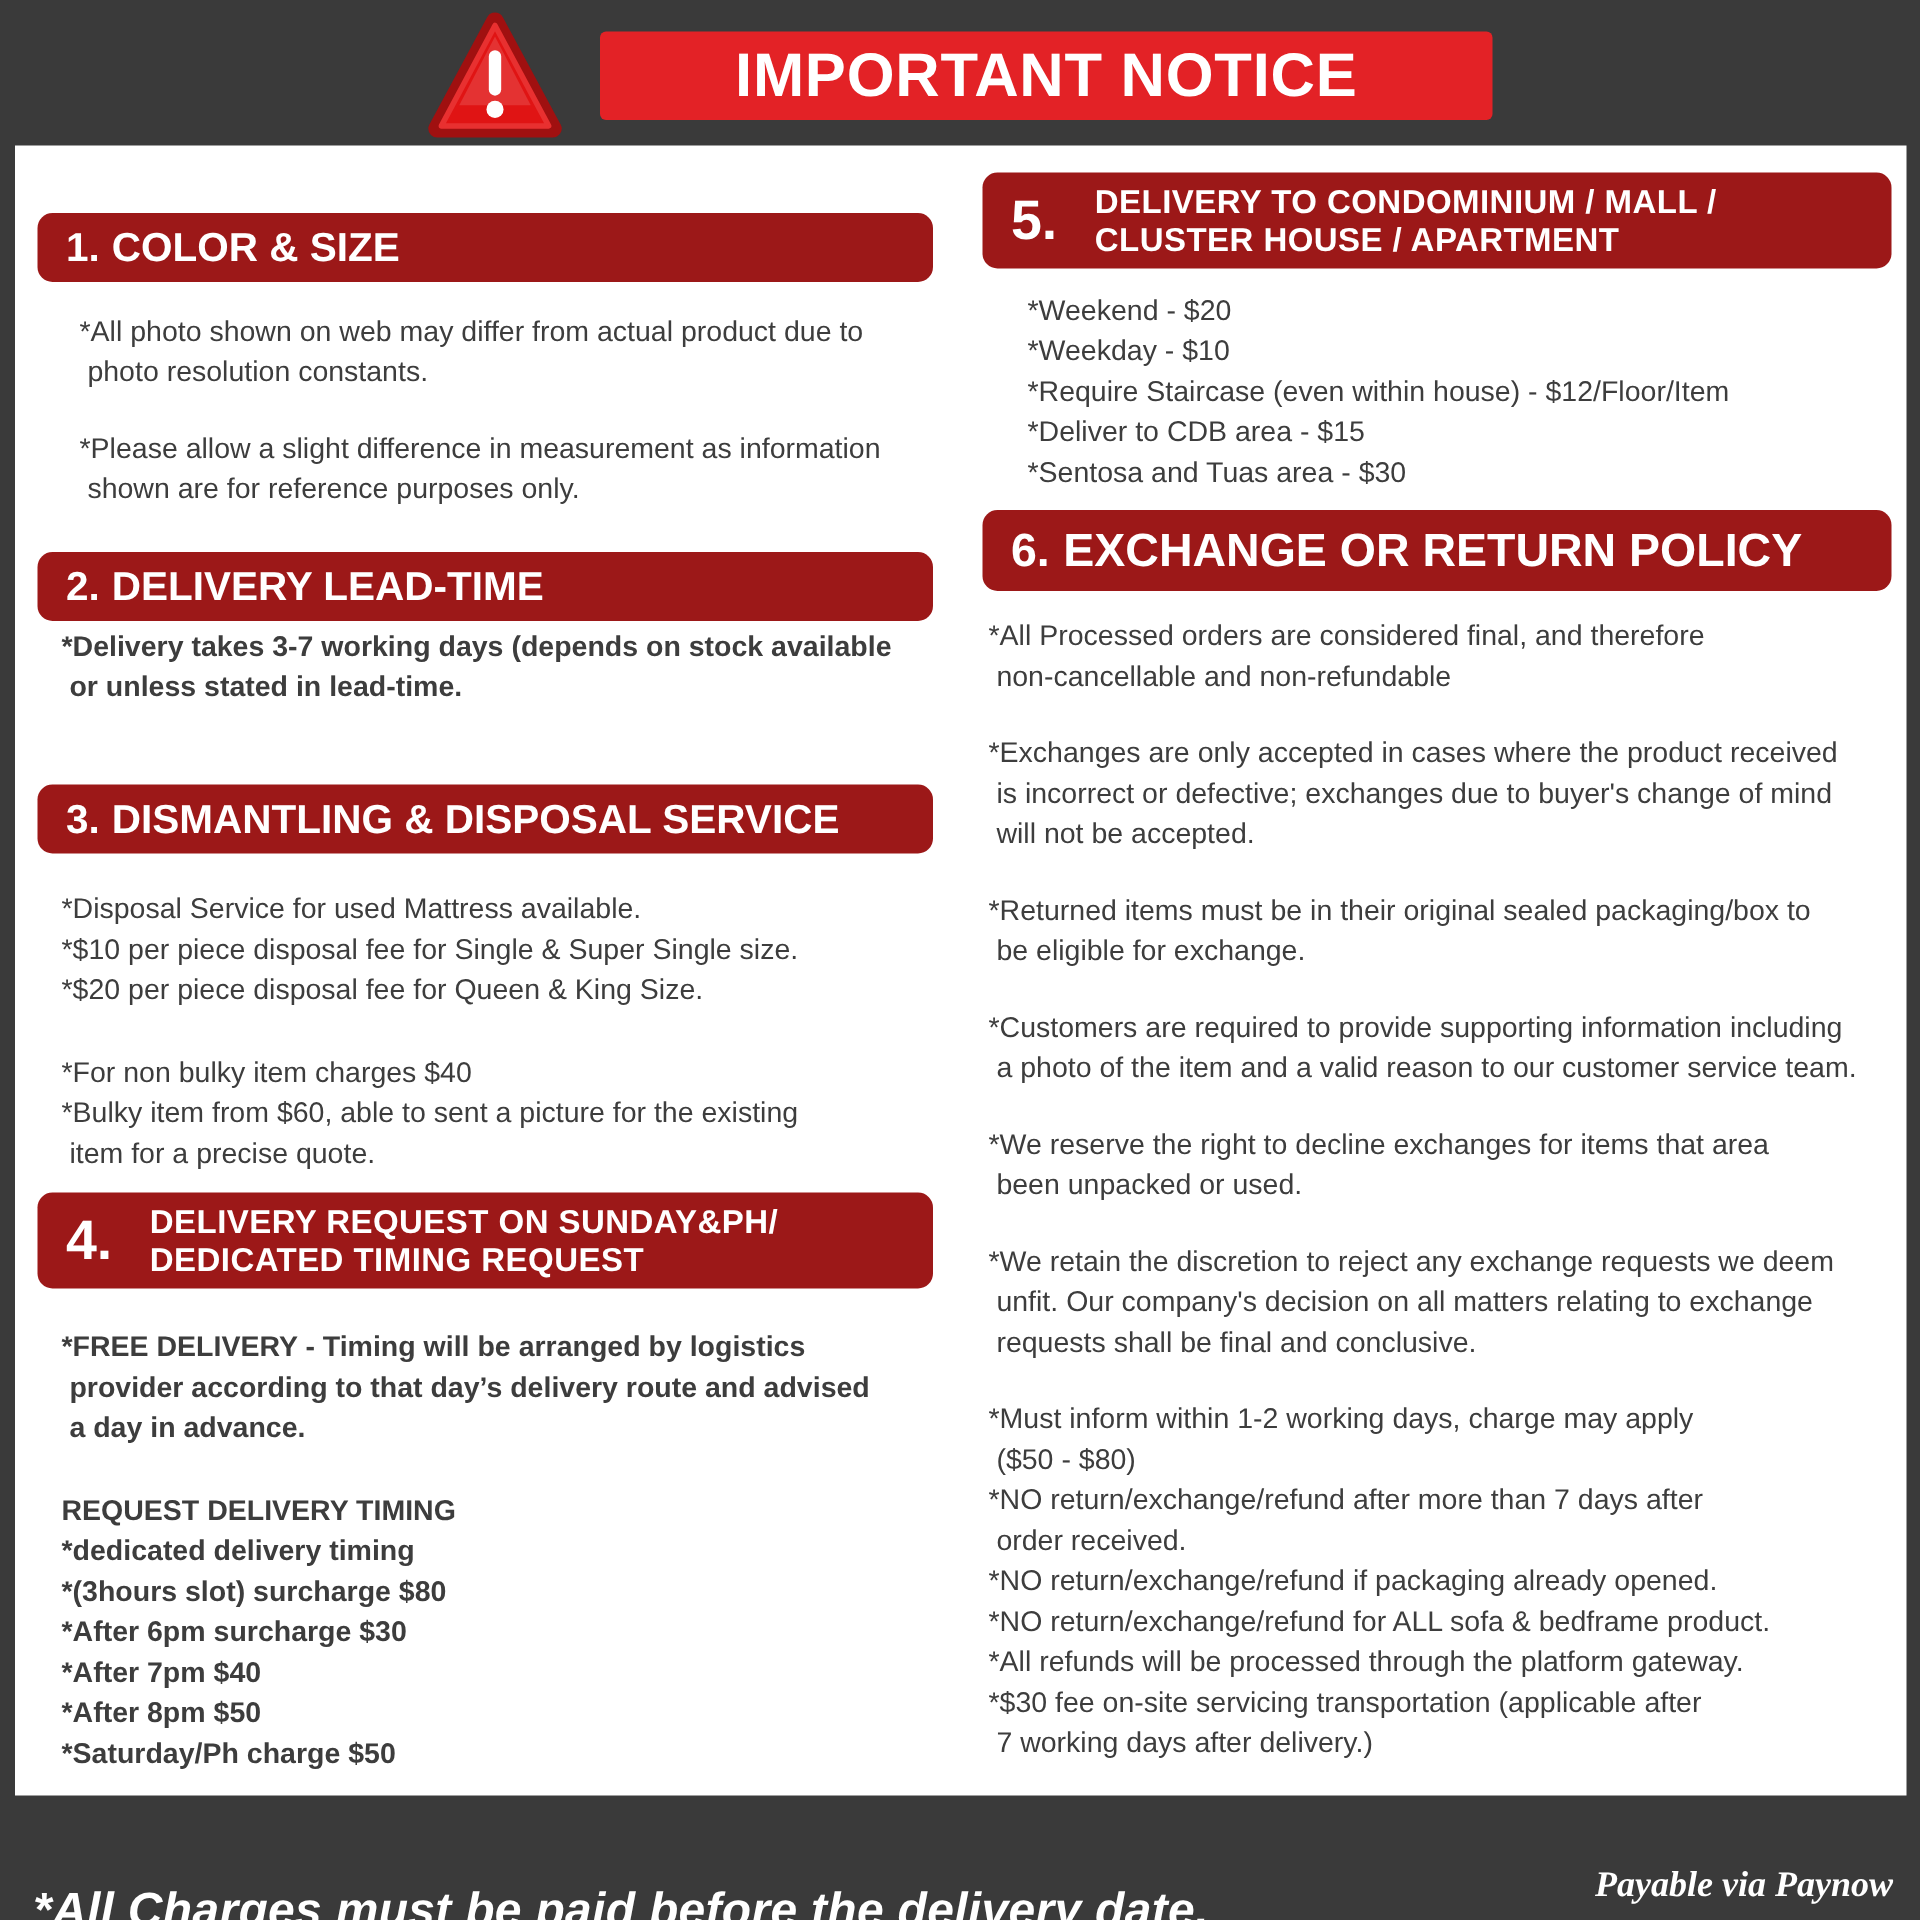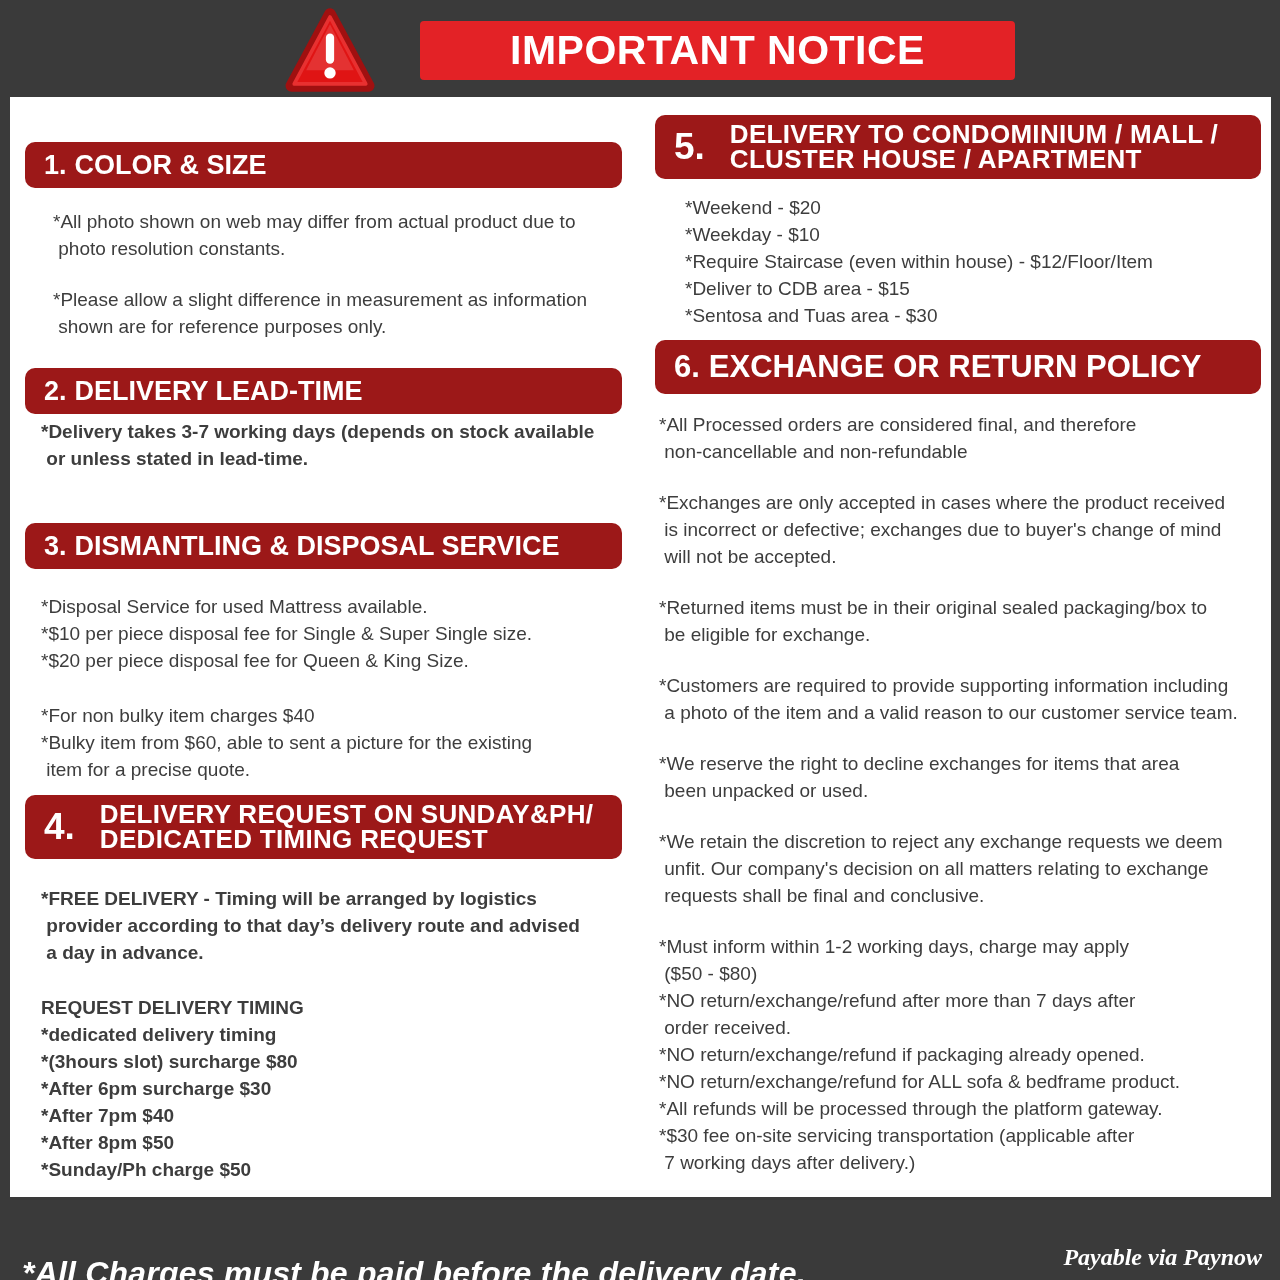--- a/index.html
+++ b/index.html
@@ -7,21 +7,21 @@
   body { font-family: "Liberation Sans", sans-serif; }
   .canvas {
     position: relative;
     width: 1280px; height: 1280px;
     background: #3A3A3A;
     overflow: hidden;
   }
   
   .warn-icon { position:absolute; left:284px; top:6px; width:92px; height:88px; }
   .banner {
-    position:absolute; left:420px; top:21px; width:595px; height:59px;
+    position:absolute; left:400px; top:21px; width:595px; height:59px;
     background:#E32226; border-radius:4px;
     display:flex; align-items:center; justify-content:center;
     color:#fff; font-weight:bold; font-size:41px; letter-spacing:.5px;
   }
   
   .sheet {
     position:absolute; left:10px; top:97px; width:1261px; height:1100px;
     background:#FFFFFF;
   }
   .col { position:absolute; top:0; height:100%; }
@@ -29,21 +29,21 @@
   .col-right { left:645px; width:606px; }
   .sec { position:absolute; left:0; width:100%; }
   .bar {
     background:#9C1818; border-radius:10px; color:#fff; font-weight:bold;
     display:flex; align-items:center; padding:0 12px 0 19px;
   }
   .bar-s { height:46px; font-size:27px; gap:8px; }
   .bar-b { height:54px; font-size:31px; gap:9px; }
   .bar-stacked { height:64px; gap:25px; }
   .bar-stacked .num { font-size:37px; }
-  .bar-stacked .ttl { font-size:26px; line-height:25px; white-space:pre-line; letter-spacing:.3px; }
+  .bar-stacked .ttl { font-size:22px; line-height:25px; white-space:pre-line; letter-spacing:.3px; }
   .bar .num, .bar .ttl { display:inline-block; }
   .body { color:#3D3D3D; font-size:19px; line-height:27px; }
   .blk { margin:0 0 24px 0; white-space:pre-wrap; }
   .blk:last-child { margin-bottom:0; }
   .mt20 { margin-top:20px; } .mt18 { margin-top:4px;font-weight:bold; } .mt12 { margin-top:24px; }
   .mt26 { margin-top:26px;font-weight:bold; } .mt15 { margin-top:15px; } .mt17 { margin-top:17px; }
   .ind28 { padding-left:28px; } .ind16 { padding-left:16px; }
   .ind30 { padding-left:30px; } .ind4 { padding-left:4px; }
   .g28 .blk { margin-bottom:28px; }
   
@@ -126,21 +126,21 @@
         <div class="body ind16 mt26 g28">
           <p class="blk">*FREE DELIVERY - Timing will be arranged by logistics
  provider according to that day’s delivery route and advised
  a day in advance.</p>
           <p class="blk">REQUEST DELIVERY TIMING
 *dedicated delivery timing
 *(3hours slot) surcharge $80
 *After 6pm surcharge $30
 *After 7pm $40
 *After 8pm $50
-*Sunday/Ph charge $50</p>
+*Saturday/Ph charge $50</p>
         </div>
       </section>
 
     </div>
 
     <div class="col col-right">
 
       <section class="sec s5">
         <div class="bar bar-stacked">
           <span class="num">5.</span>

